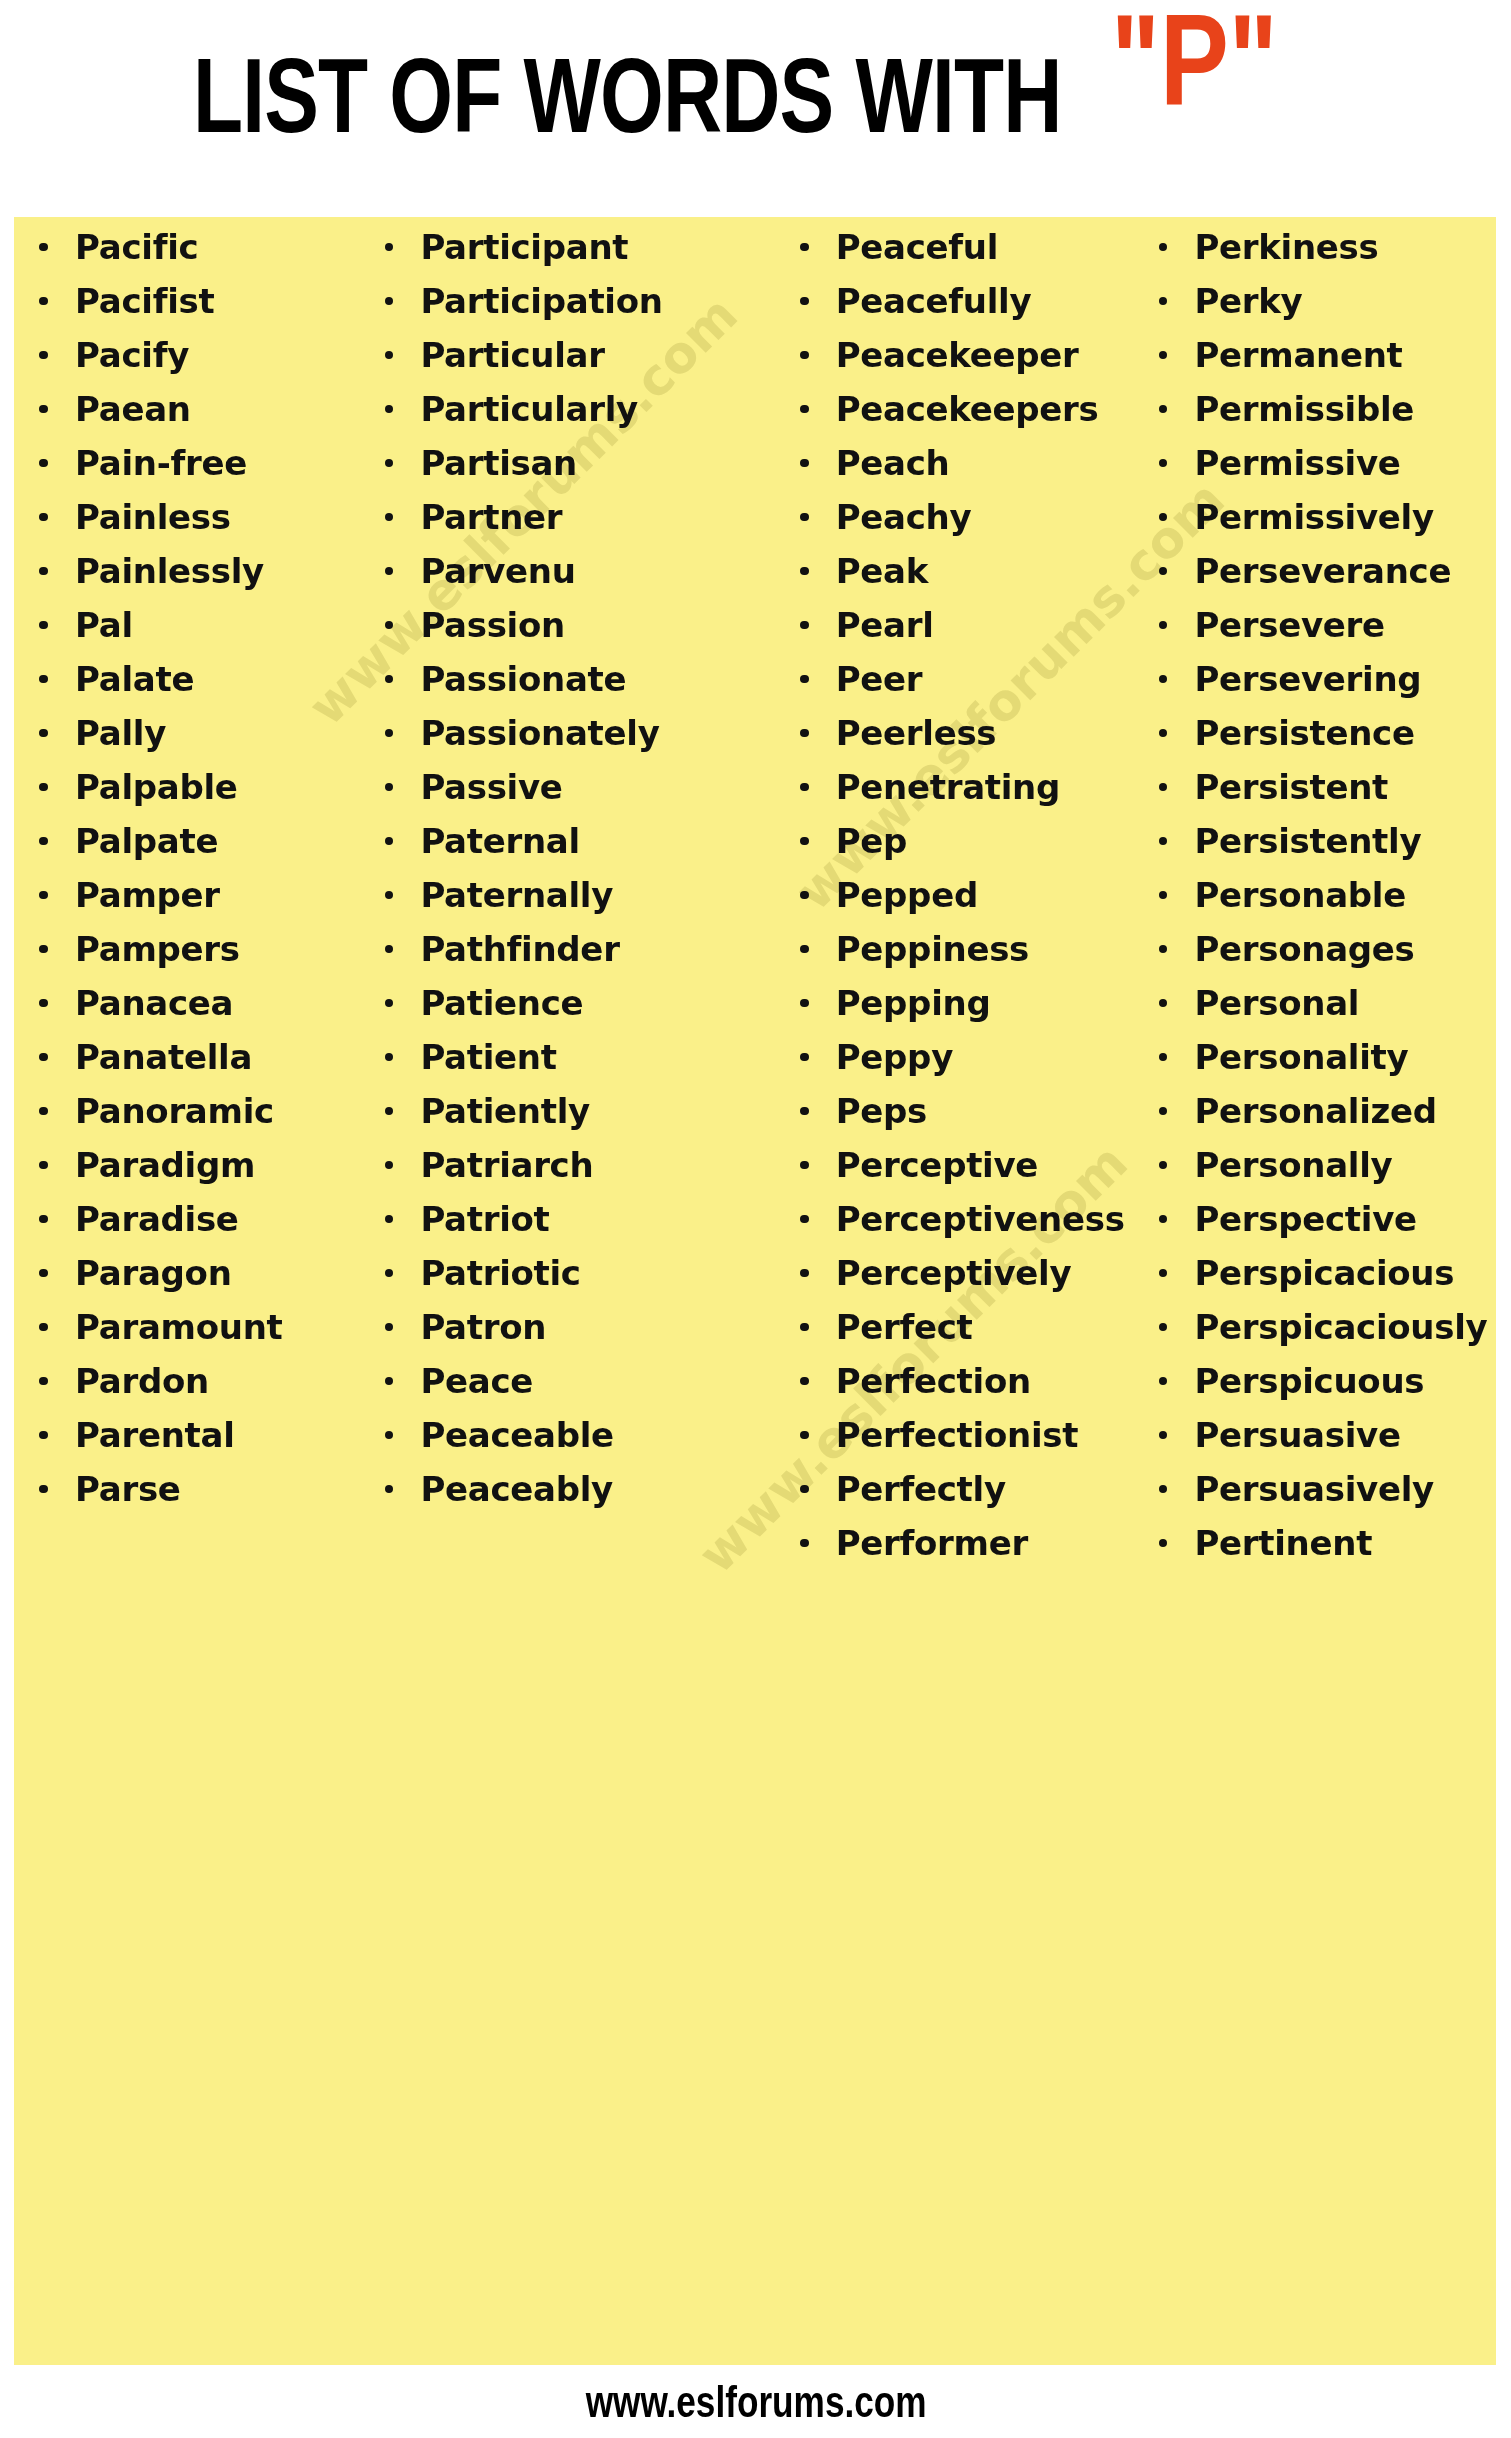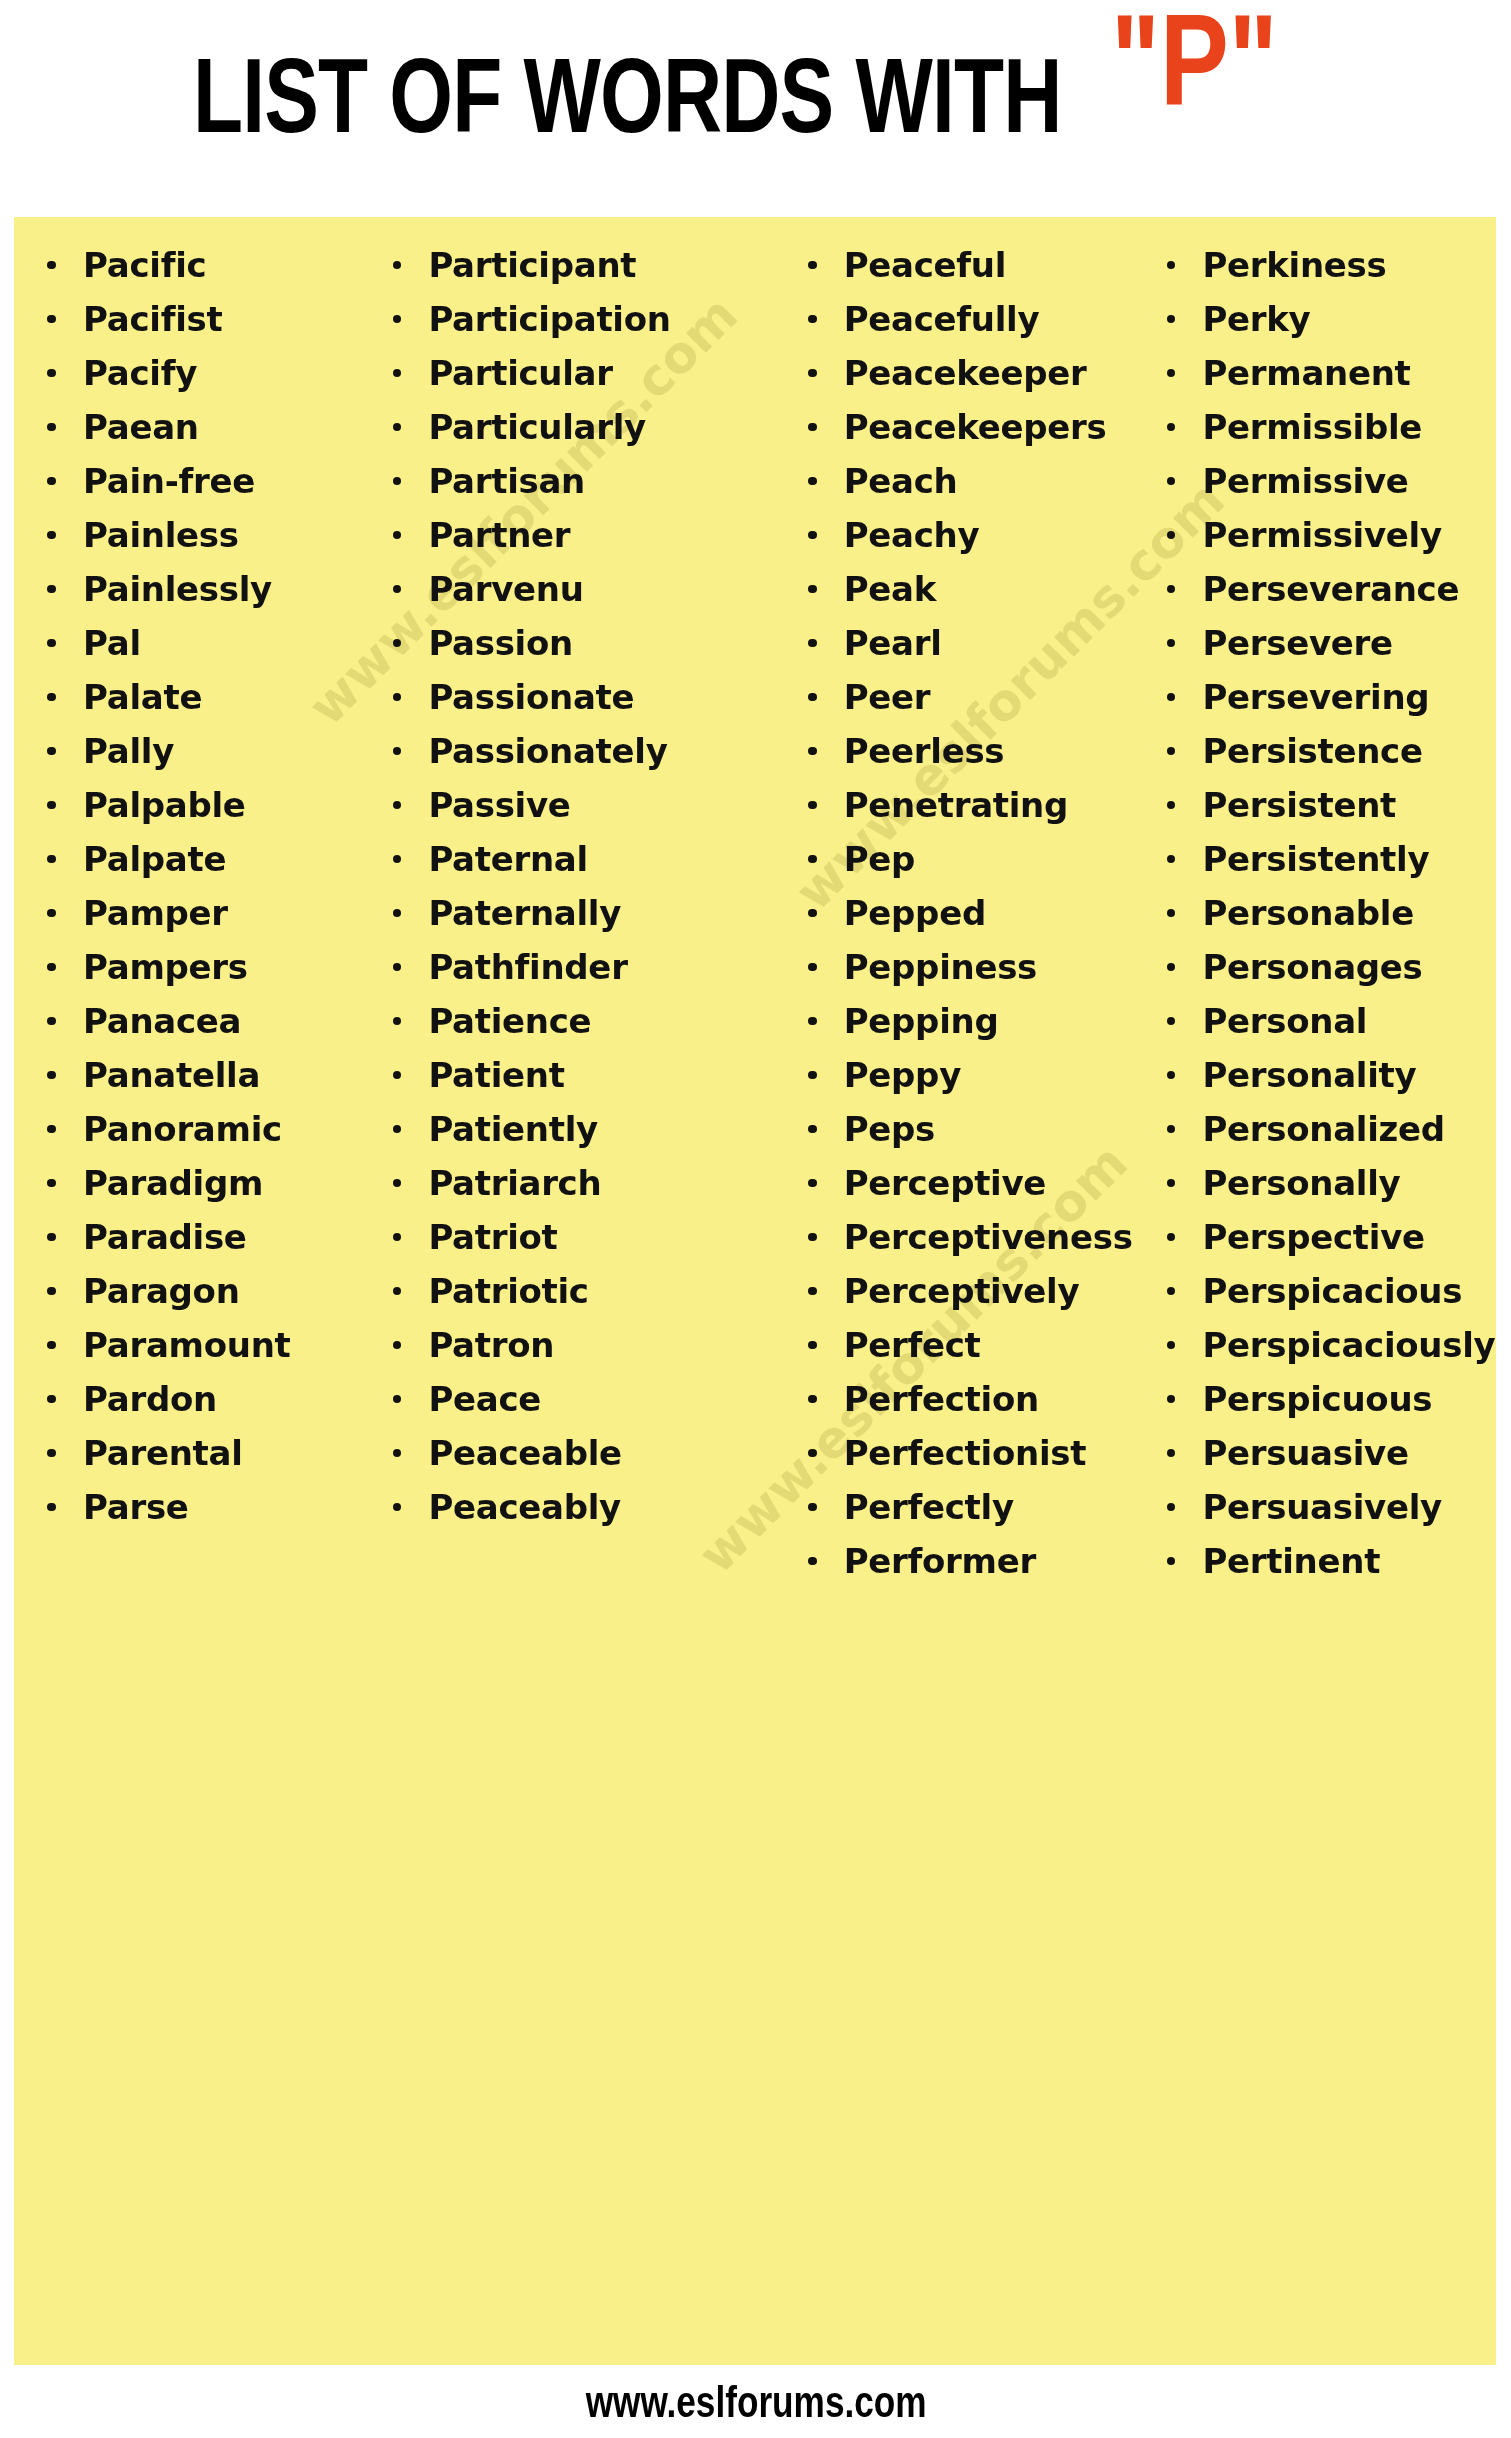--- a/index.html
+++ b/index.html
@@ -60,26 +60,26 @@
     left: 13.7px;
     top: 217px;
     width: 1482px;
     height: 2148px;
     background: #faf089;
     overflow: hidden;
   }
 
   #columns {
     position: absolute;
-    left: 16px;
+    left: 8px;
     top: 0;
     width: 1482px;
     height: 2148px;
     display: flex;
-    padding-top: 21px;
+    padding-top: 3px;
     box-sizing: border-box;
   }
   .word-column {
     position: relative;
     z-index: 2;
   }
   .word-column.c0 { width: 351px; padding-left: 17.6px; }
   .word-column.c1 { width: 410px; padding-left: 9.8px; }
   .word-column.c2 { width: 361px; padding-left: 23.4px; }
   .word-column.c3 { width: 361px; padding-left: 13.7px; }

